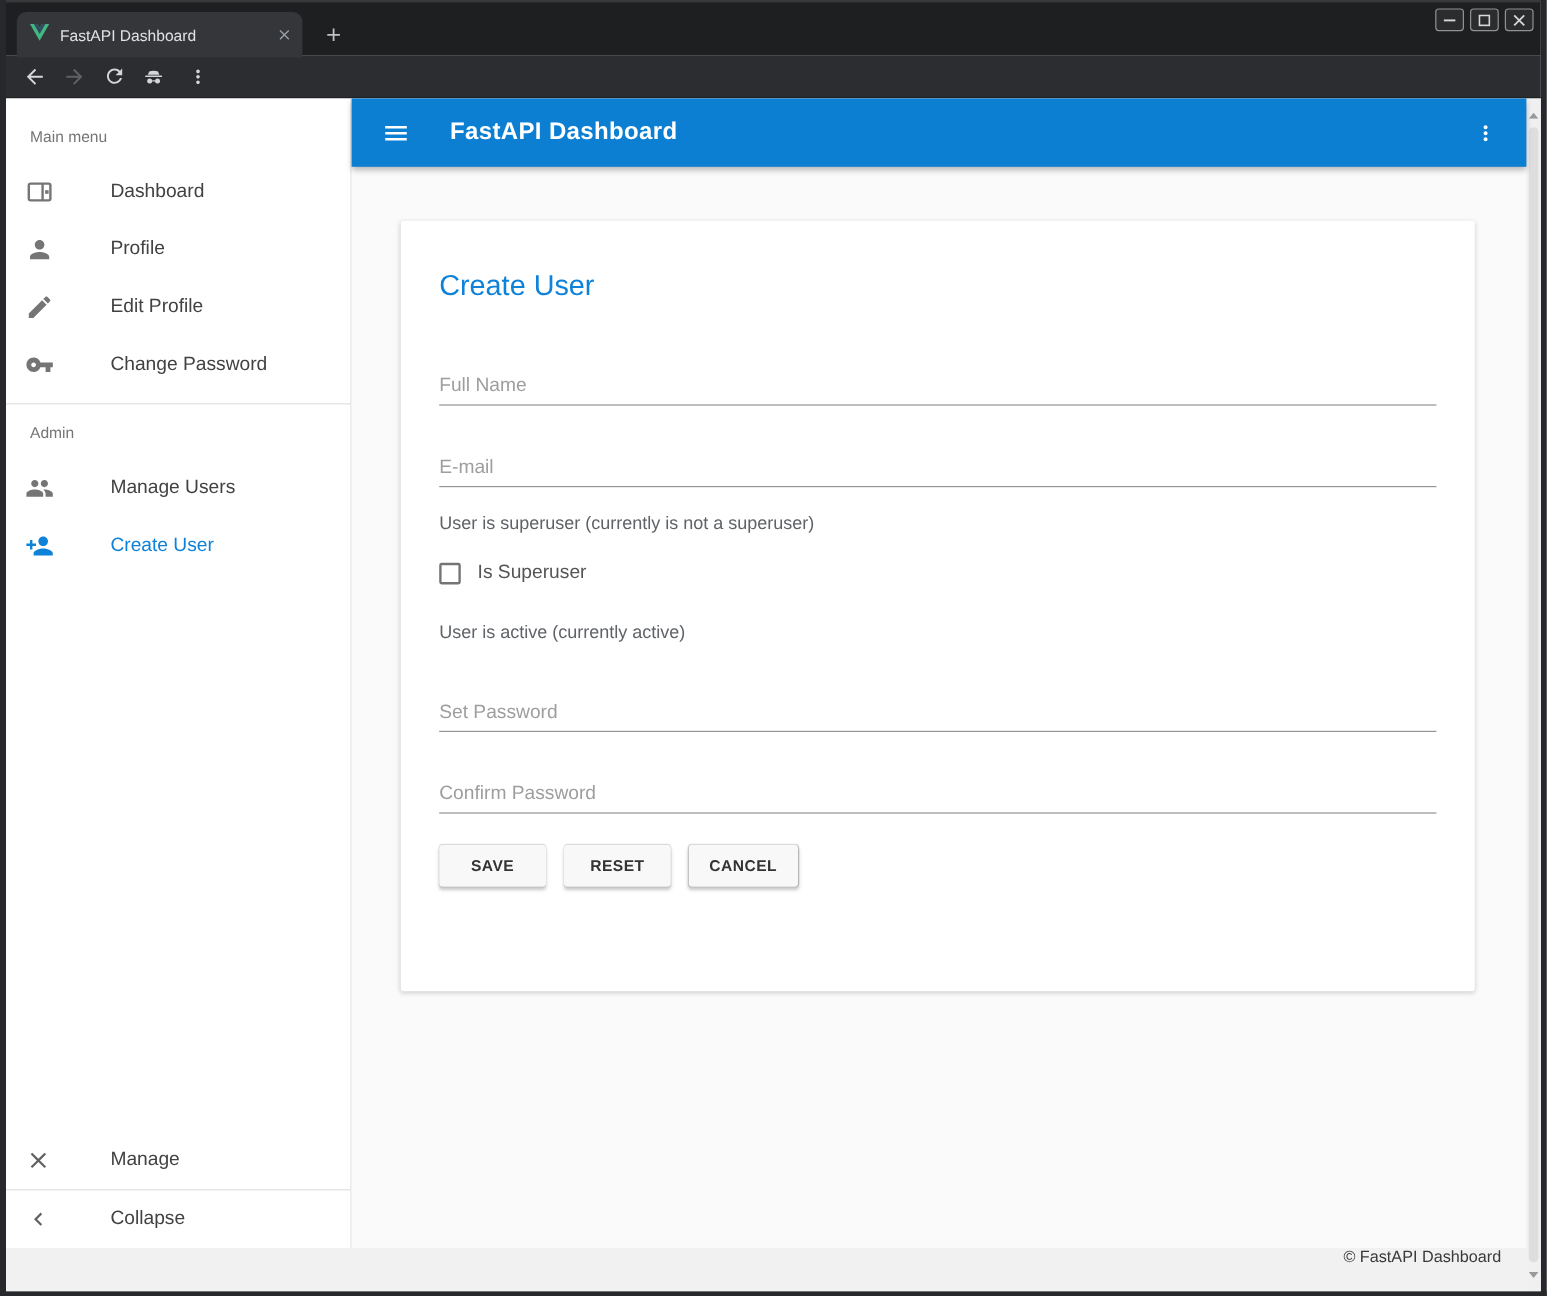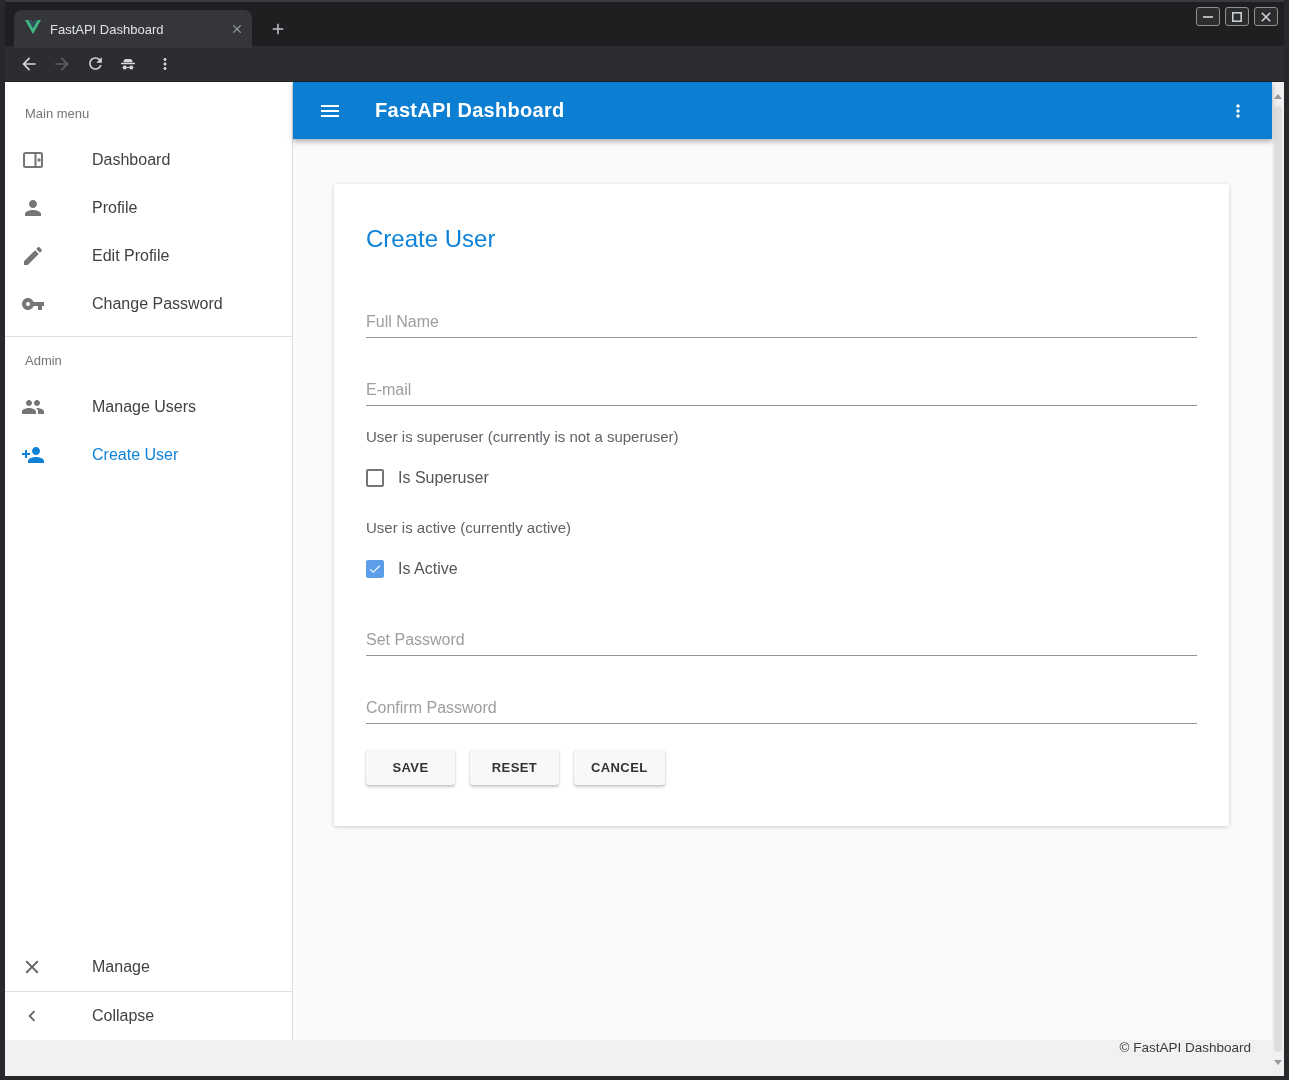--- a/index.html
+++ b/index.html
@@ -279,28 +279,20 @@
                 <input type="text" placeholder="E-mail" style="">
               </div>
 
               <div class="hint h1">User is superuser (currently is not a superuser)</div>
               <div class="cb-row">
                 <span class="cb unchecked"></span>
                 <span class="cb-lbl">Is Superuser</span>
               </div>
 
               <div class="hint h2">User is active (currently active)</div>
-              <div class="cb-row">
-                <span class="cb checked">
-                  <svg width="14" height="14" viewBox="0 0 24 24" fill="#ffffff">
-                      <path d="M9 16.17L4.83 12l-1.42 1.41L9 19 21 7l-1.41-1.41z"></path>
-                    </svg>
-                </span>
-                <span class="cb-lbl">Is Active</span>
-              </div>
 
               <div class="tfield mt42">
                 <input type="password" placeholder="Set Password" style="">
               </div>
 
               <div class="tfield mt36">
                 <input type="password" placeholder="Confirm Password" style="">
               </div>
 
               <div class="btn-row">

